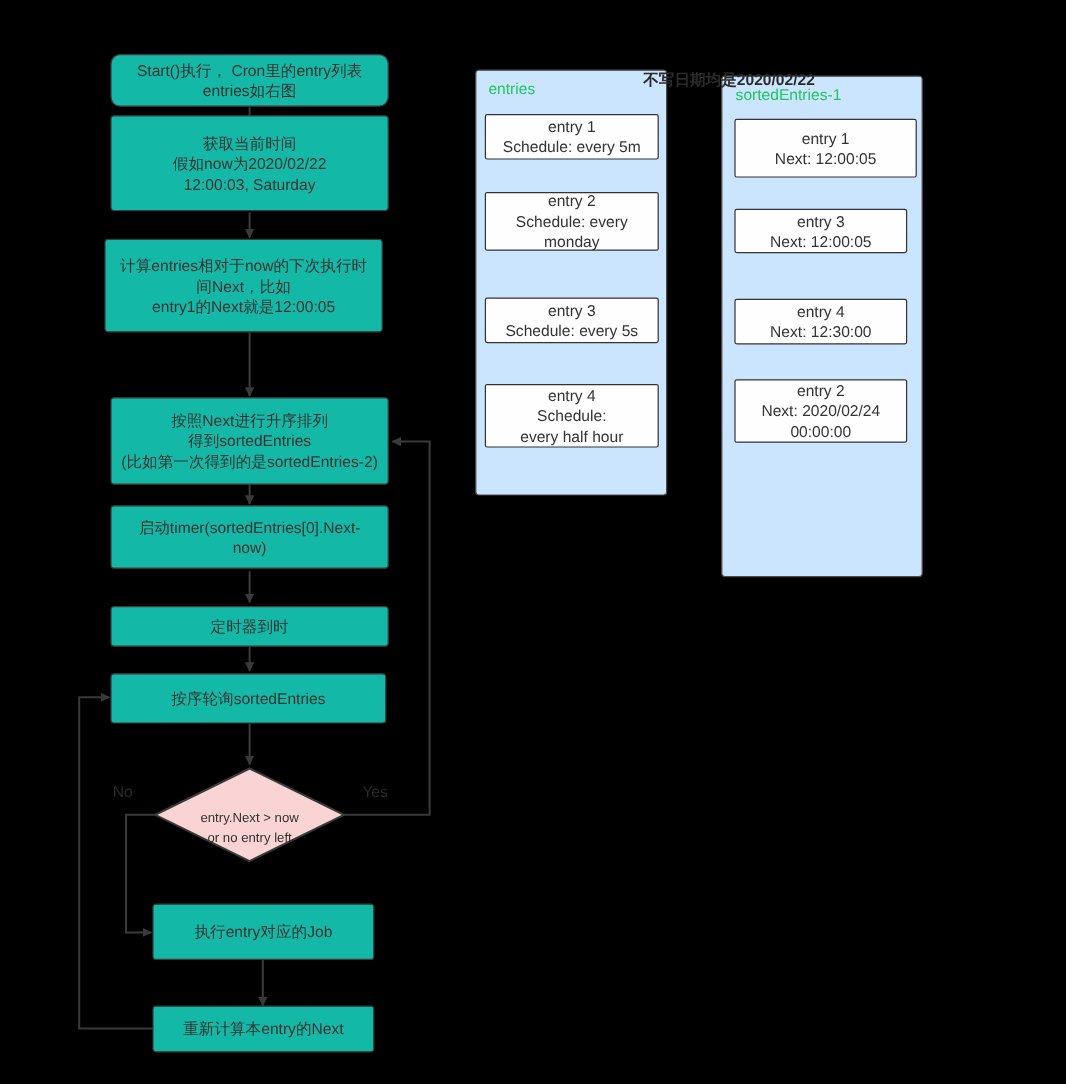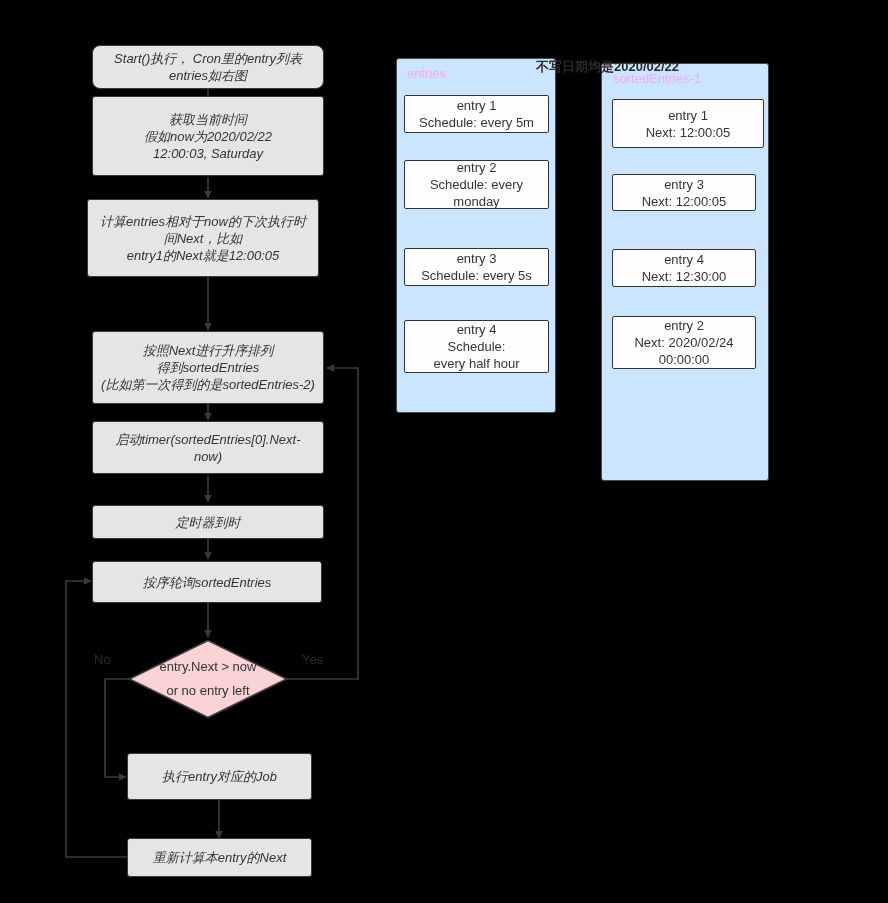--- a/index.html
+++ b/index.html
@@ -31,71 +31,70 @@
     justify-content: center;
     text-align: center;
     color: #333333;
     font-size: 13px;
     line-height: 17px;
     letter-spacing: 0px;
     white-space: pre-line;
     z-index: 3;
   }
   .proc {
-    background: #e5e5e5;
+    background: #14b8a6;
     border: 1.6px solid #3a3a3a;
     border-radius: 3px;
-    font-style: italic;
   }
   .proc.round {
     border-radius: 8px;
   }
   .white-box {
     background: #FEFEFE;
     border: 1.6px solid #333333;
     border-radius: 2px;
     color: #333333;
   }
   .panel {
     position: absolute;
     box-sizing: border-box;
     background: #CCE5FF;
     border: 1.6px solid #4a4a4a;
     border-radius: 3px;
     z-index: 1;
   }
   .panel-title {
     position: absolute;
-    color: #f0abfc;
+    color: #22c55e;
     font-size: 13px;
     z-index: 2;
     white-space: nowrap;
   }
   .decision-wrap {
     position: absolute;
     z-index: 3;
   }
   .decision-shape {
     position: absolute;
     left: 0; top: 0;
     width: 100%;
     height: 100%;
   }
   .decision-label {
     position: absolute;
-    left: 0; top: 0;
+    left: 0; top: 12px;
     width: 100%;
     height: 100%;
     display: flex;
     align-items: center;
     justify-content: center;
     text-align: center;
     color: #333333;
-    font-size: 13px;
-    line-height: 24px;
+    font-size: 11px;
+    line-height: 17px;
     white-space: pre-line;
   }
   .edge-label {
     position: absolute;
     color: #2b2b2b;
     font-size: 13px;
     z-index: 4;
     white-space: nowrap;
   }
   .header-note {

